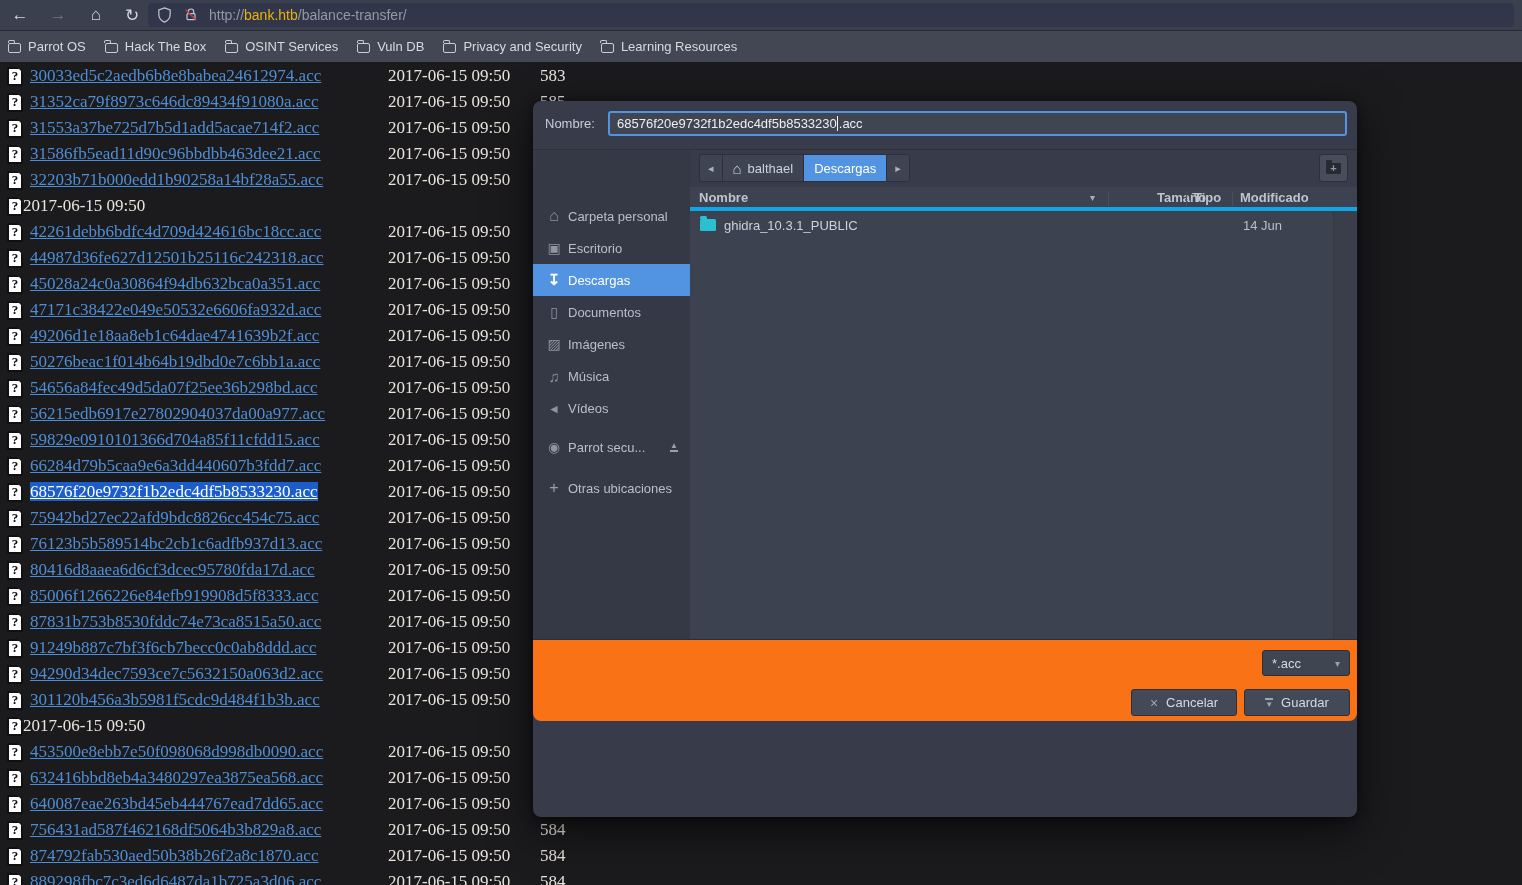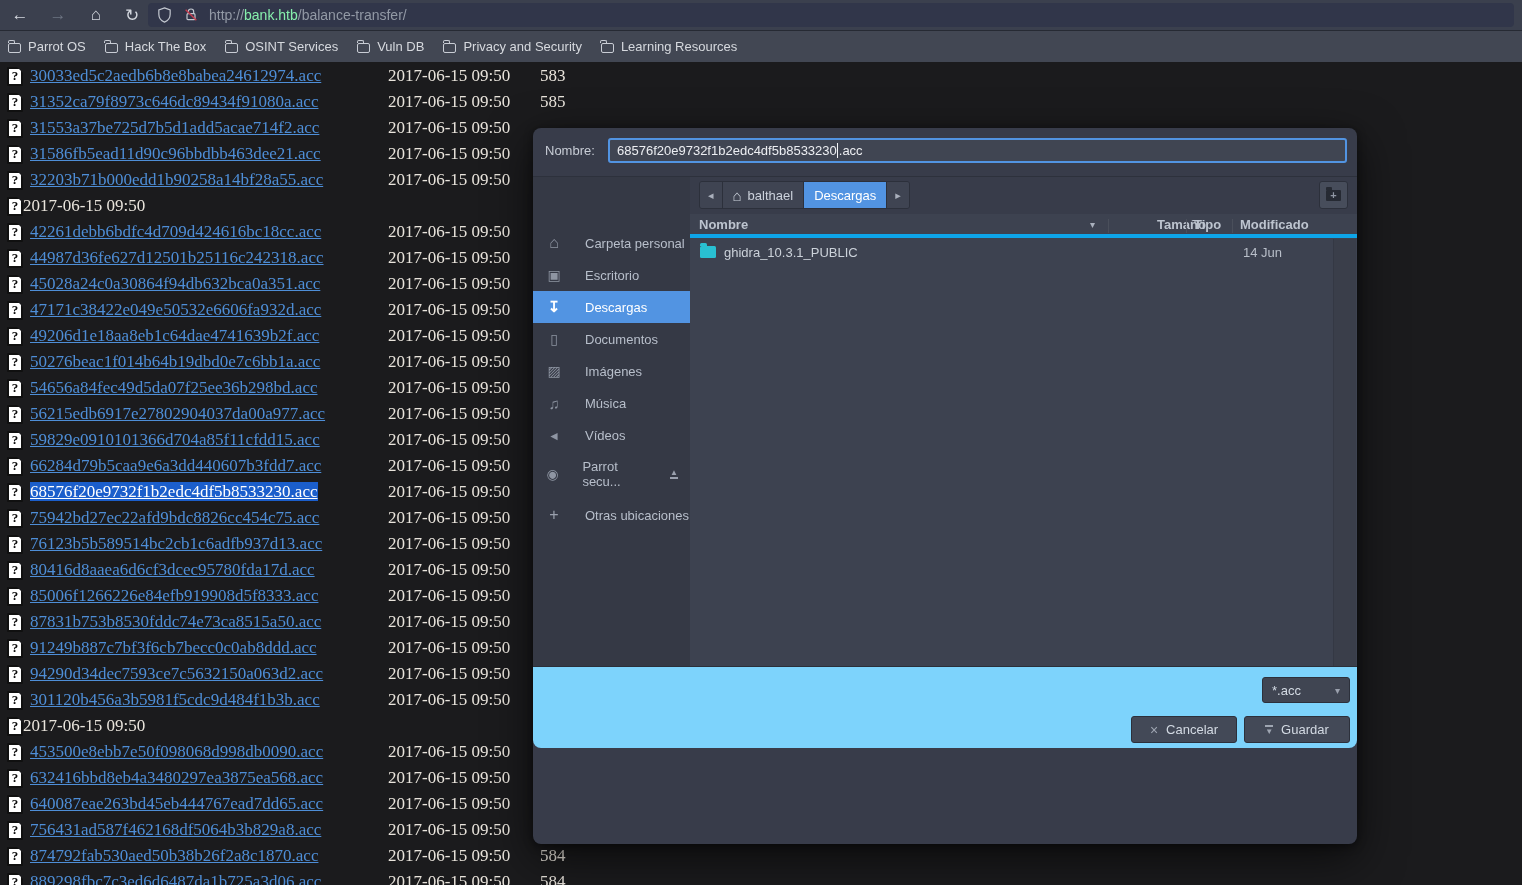--- a/index.html
+++ b/index.html
@@ -6,48 +6,48 @@
   html,body { width:1522px; height:885px; overflow:hidden; background:#1b1b1d; }
   body { font-family:"Liberation Sans", sans-serif; position:relative; }
 
   
   .toolbar { position:absolute; left:0; top:0; width:1522px; height:30px; background:#3b404e; display:flex; align-items:center; }
   .navbtn { width:28px; height:26px; display:flex; align-items:center; justify-content:center; color:#d4d8df; font-size:17px; margin-left:6px; border-radius:3px; }
   .navbtn.dim { color:#6d7482; }
   .urlbar { position:absolute; left:148px; top:3px; width:1366px; height:24px; background:#31364a; border-radius:4px; display:flex; align-items:center; padding-left:8px; }
   .urlbar svg { margin-right:10px; }
   .urltext { font-size:14px; color:#9299a5; white-space:nowrap; }
-  .urltext .host { color:#86efac; }
+  .urltext .host { color:#eab308; }
   .bookmarks { position:absolute; left:0; top:30px; width:1522px; height:32px; background:#424753; border-top:1px solid #262a33; display:flex; align-items:center; padding-left:8px; gap:19px; }
   .bm { display:flex; align-items:center; gap:7px; color:#d6d9de; font-size:13px; }
   .folder-o { width:13px; height:10px; border:1.5px solid #c9cdd5; border-radius:2px; position:relative; margin-top:2px; }
   .folder-o::before { content:""; position:absolute; left:-1.5px; top:-4px; width:5px; height:2px; border:1.5px solid #c9cdd5; border-bottom:none; border-radius:2px 2px 0 0; }
 
   
   .page { position:absolute; left:0; top:62px; width:1522px; height:823px; background:#1b1b1d; font-family:"Liberation Serif", serif; }
   .filelist { list-style:none; position:absolute; left:0; top:1px; width:100%; }
   .frow { height:26px; display:flex; align-items:center; }
   .qicon { width:16px; height:19px; margin-left:7px; background:#ffffff; border:2px solid #101010; border-radius:1px; position:relative; display:flex; align-items:center; justify-content:center; font:bold 13px "Liberation Serif", serif; color:#0a0a0a; flex:none; }
   .qicon::after { content:""; position:absolute; top:-2px; right:-2px; width:0; height:0; border-top:6px solid #1b1b1d; border-left:6px solid transparent; }
   .fname { width:358px; margin-left:7px; font-size:17px; white-space:nowrap; overflow:hidden; }
   .fname a { color:#4e8ed7; text-decoration:underline; }
   .frow.selected .fname a { background:#1b5ecb; color:#ffffff; }
   .fdate { width:152px; font-size:17px; color:#e9e4dc; white-space:nowrap; }
   .fsize { font-size:17px; color:#e9e4dc; }
 
   
-  .dialog { position:absolute; left:533px; top:128px; width:824px; height:716px; background:#383c4a; border-radius:8px; box-shadow:0 14px 46px rgba(0,0,0,.6), 0 2px 10px rgba(0,0,0,.45); color:#cfd4dd; font-size:13px; z-index:10; }
+  .dialog { position:absolute; left:533px; top:101px; width:824px; height:716px; background:#383c4a; border-radius:8px; box-shadow:0 14px 46px rgba(0,0,0,.6), 0 2px 10px rgba(0,0,0,.45); color:#cfd4dd; font-size:13px; z-index:10; }
   .namerow { position:absolute; left:0; top:0; width:100%; height:48px; }
   .namelabel { position:absolute; left:12px; top:15px; color:#c8cdd6; }
   .nameinput { position:absolute; left:75px; top:10px; width:739px; height:25px; background:#404552; border:2px solid #5294e2; border-radius:3px; display:flex; align-items:center; padding-left:7px; color:#eceef2; }
   .caret { display:inline-block; width:1px; height:15px; background:#f2f3f5; margin:0 0.5px; vertical-align:middle; }
   .hdiv { position:absolute; left:0; top:48px; width:100%; height:1px; background:#2d313c; }
 
   .sidebar { position:absolute; left:0; top:49px; width:157px; height:538px; background:#353945; border-bottom-left-radius:0; overflow:hidden; }
-  .sitem { position:absolute; left:0; width:157px; height:32px; display:flex; align-items:center; padding-left:13px; gap:23px; color:#b8bfcb; }
+  .sitem { position:absolute; left:0; width:157px; height:32px; display:flex; align-items:center; padding-left:13px; gap:6px; color:#b8bfcb; }
   .sitem .glyph { width:16px; text-align:center; color:#8e95a2; font-size:14px; }
   .sitem.selected { background:#5294e2; color:#ffffff; }
   .sitem.selected .glyph { color:#ffffff; }
   .sitem[data-icon="home"] .glyph::before { content:"⌂"; font-size:16px; }
   .sitem[data-icon="desktop"] .glyph::before { content:"▣"; }
   .sitem[data-icon="download"] .glyph::before { content:"↧"; font-weight:bold; font-size:15px; }
   .sitem[data-icon="document"] .glyph::before { content:"▯"; }
   .sitem[data-icon="image"] .glyph::before { content:"▨"; }
   .sitem[data-icon="music"] .glyph::before { content:"♫"; font-size:15px; }
   .sitem[data-icon="video"] .glyph::before { content:"◄"; font-size:12px; }
@@ -77,21 +77,21 @@
   .lh-size { position:absolute; left:427px;margin-left:40px; }
   .lh-type { position:absolute; left:504px; }
   .lh-mod  { position:absolute; left:550px; }
   .lrow { position:absolute; left:0; top:25px; width:640px; height:26px; display:flex; align-items:center; color:#ccd2da; }
   .fol { width:16px; height:12px; background:#29c0d2; border-radius:1.5px; position:relative; margin-left:10px; flex:none; }
   .fol::before { content:""; position:absolute; left:0; top:-3px; width:7px; height:3px; background:#29c0d2; border-radius:1.5px 1.5px 0 0; }
   .lrow .nm { margin-left:8px; }
   .lrow .md { position:absolute; left:553px; color:#b9bfc9; }
   .gutter { position:absolute; right:1px; top:25px; width:23px; height:476px; background:#3a3e4a; border-left:1px solid #343844; }
 
-  .bottombar { position:absolute; left:0; top:538px; width:824px; height:82px; background:#7dd3fc; border-top:1px solid #2b2f39; border-radius:0 0 8px 8px; }
+  .bottombar { position:absolute; left:0; top:538px; width:824px; height:82px; background:#f97316; border-top:1px solid #2b2f39; border-radius:0 0 8px 8px; }
   .filterbtn { position:absolute; left:729px; top:10px; width:88px; height:26px; background:#404552; border:1px solid #2c303b; border-radius:3px; display:flex; align-items:center; justify-content:space-between; padding:0 9px; color:#d3dae3; }
   .filterbtn .chev { color:#9aa0ad; font-size:10px; }
   .btn { position:absolute; top:49px; height:27px; background:#434957; border:1px solid #2c303b; border-radius:3px; display:flex; align-items:center; justify-content:center; gap:8px; color:#d3dae3; }
   .btn .bico { color:#9fa6b2; }
   .btn-cancel { left:598px; width:106px; }
   .btn-save { left:711px; width:106px; }
   .x-ico { font-size:14px; }
   .save-ico { display:inline-block; font-size:8px; line-height:6px; border-top:2px solid #9fa6b2; padding-top:2px; color:#9fa6b2; }
 </style>
 </head>

